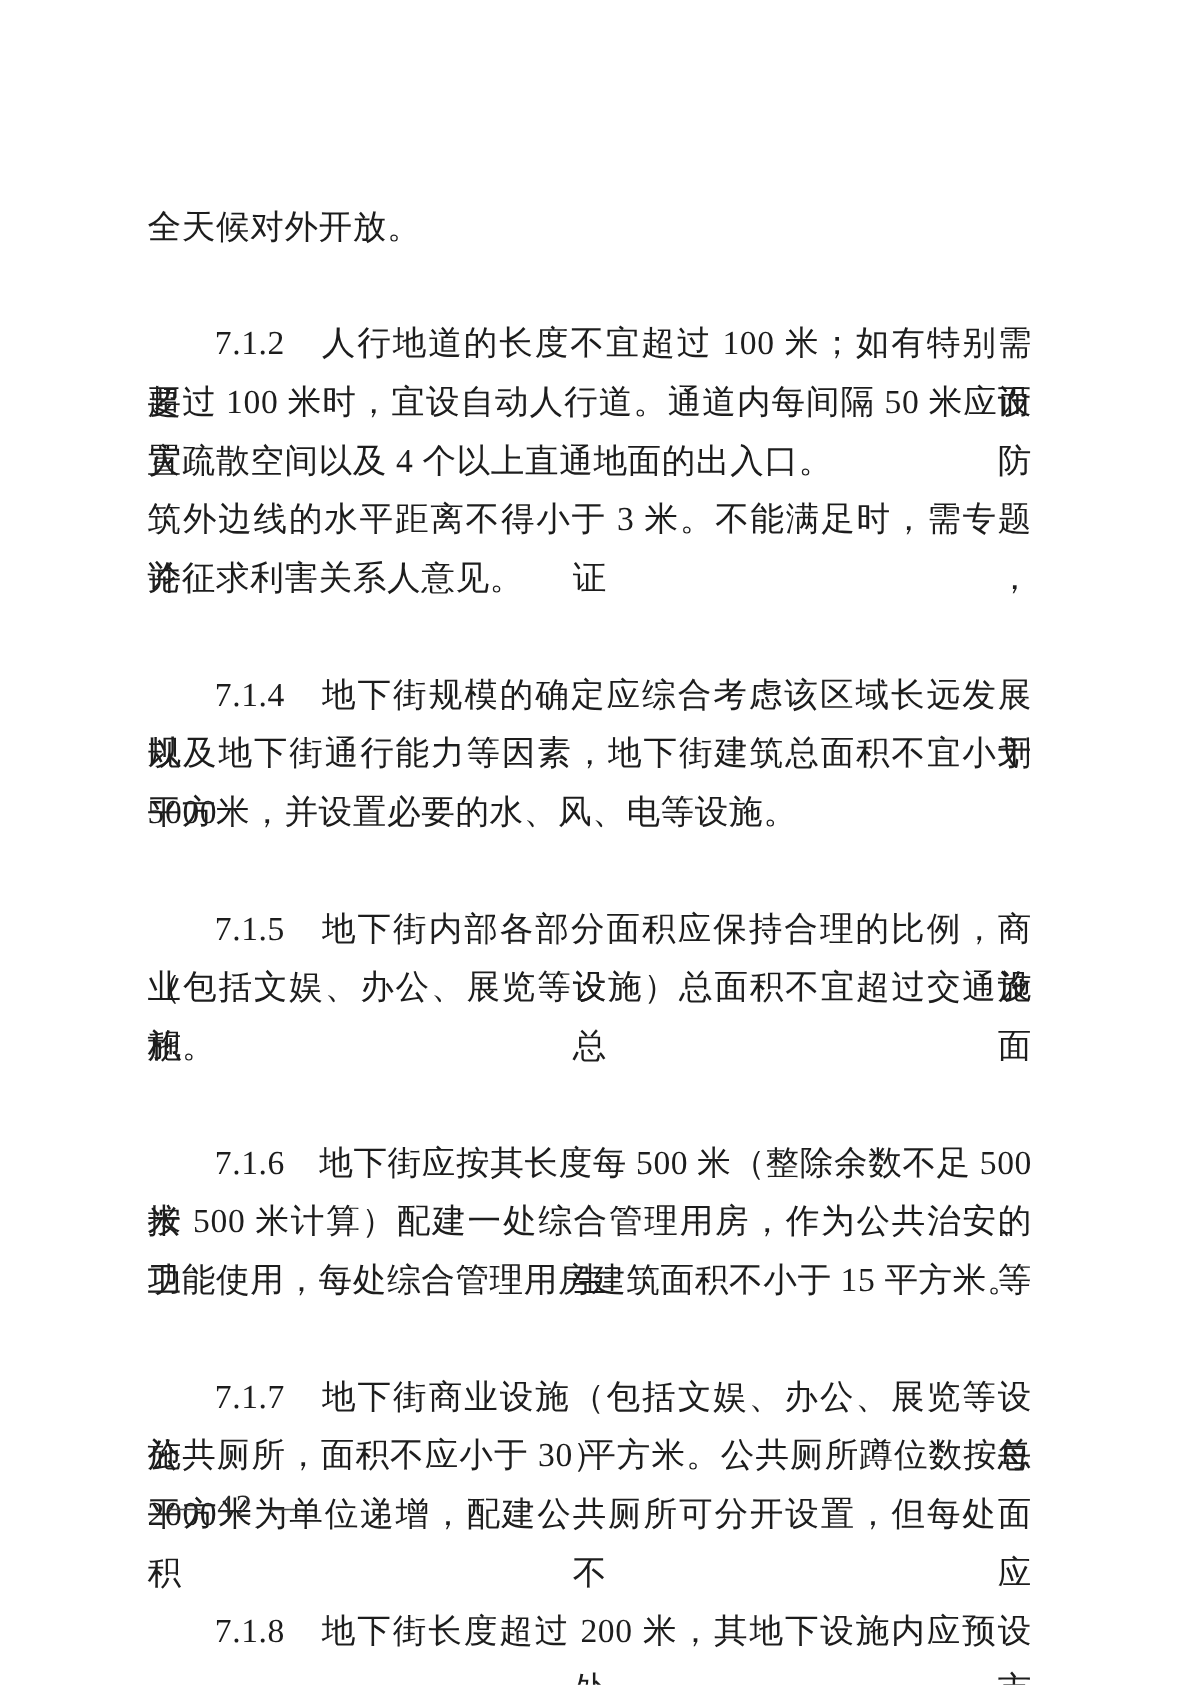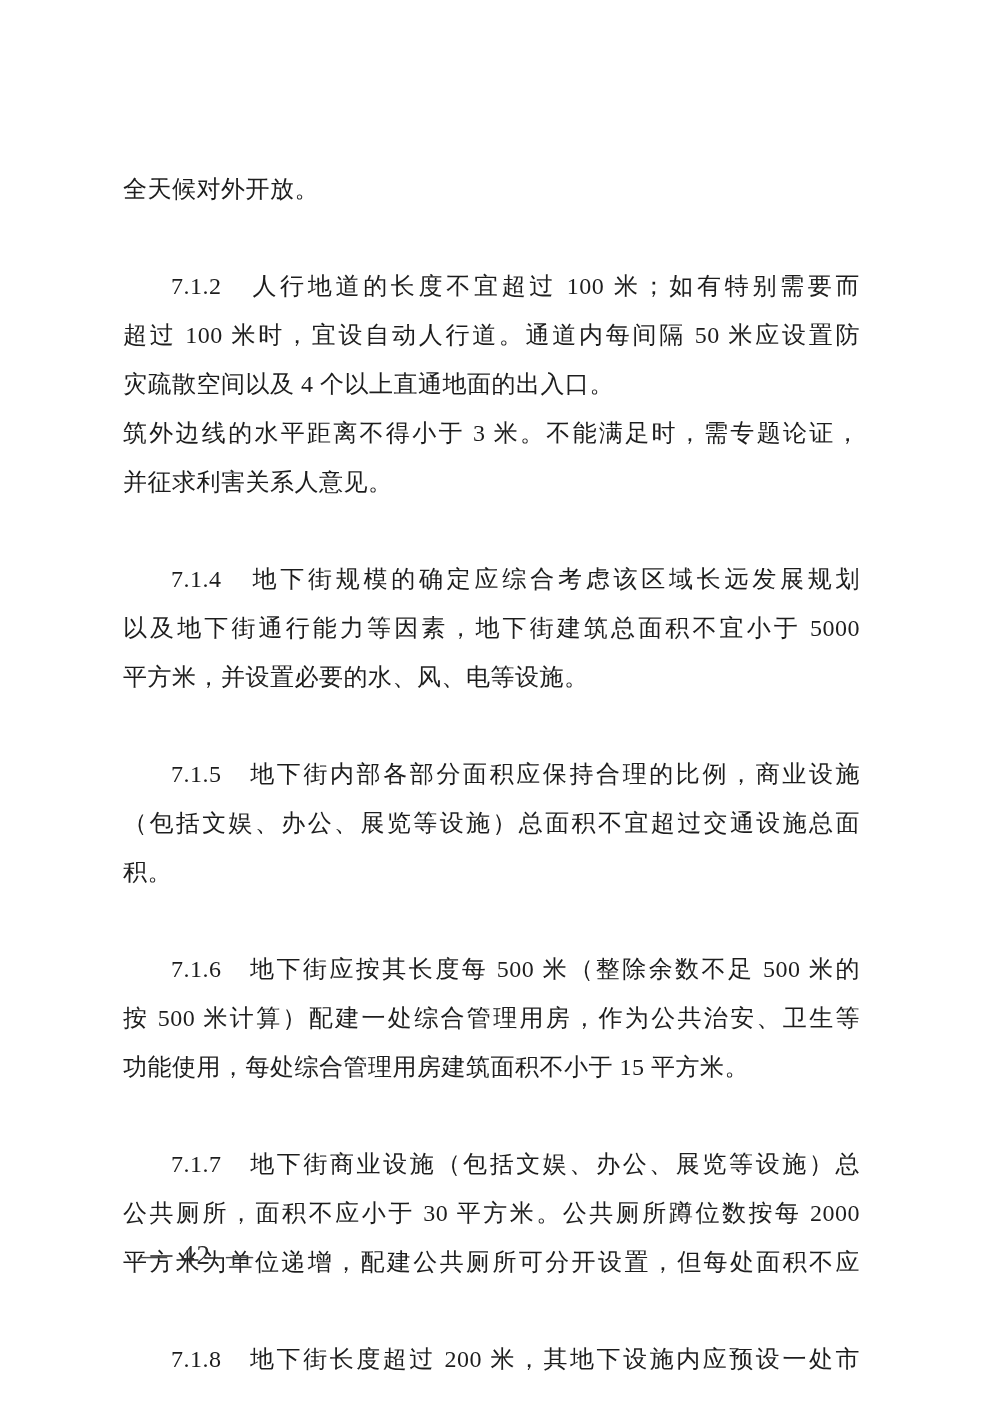--- a/index.html
+++ b/index.html
@@ -21,21 +21,21 @@
     height: 1404px;
     background: #ffffff;
   }
   .content {
     position: absolute;
     left: 123px;
     top: 165px;
     width: 737px;
   }
   .line {
-    font-size: 24px;
+    font-size: 28px;
     line-height: 49px;
     height: 49px;
     text-align: left;
     letter-spacing: 0.5px;
   }
   .just {
     text-align: justify;
     text-align-last: justify;
   }
   .indent {

